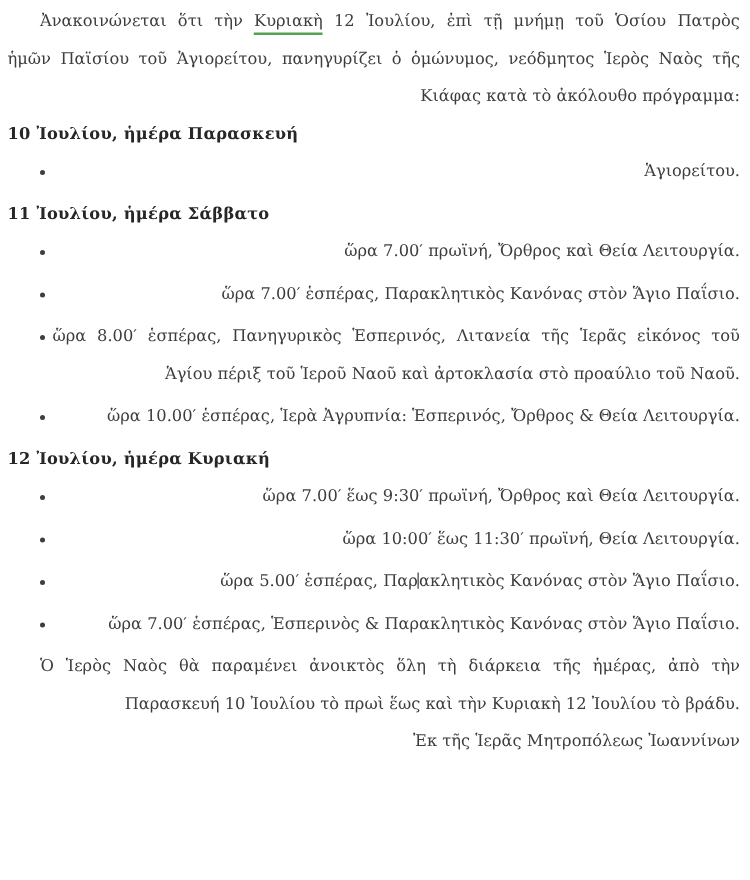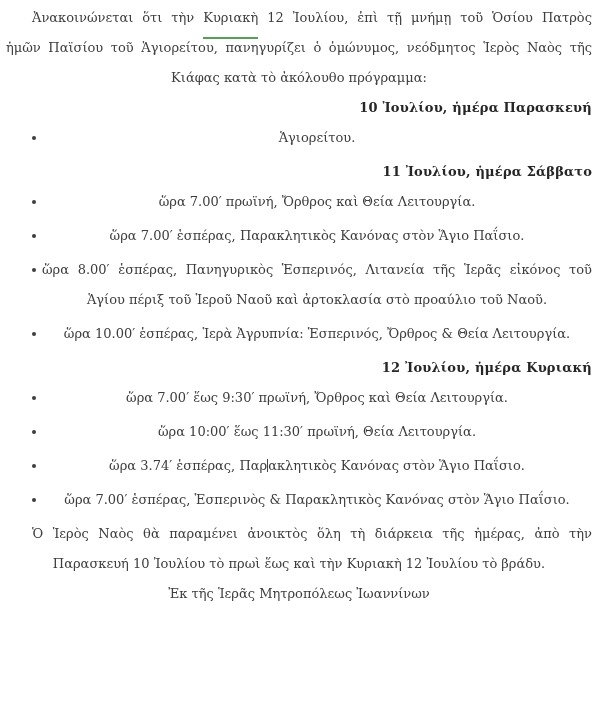--- a/index.html
+++ b/index.html
@@ -16,55 +16,55 @@
     font-family: "DejaVu Serif", "Liberation Serif", serif;
     font-size: 13px;
     color: #3d3d3d;
     overflow: hidden;
   }
   .para {
     margin: 0 8px 0 6px;
   }
   .ln {
     line-height: 30px;
-    text-align: center;
+    text-align: right;
     white-space: normal;
   }
   .j {
     text-align: justify;
     text-align-last: justify;
   }
   .indent1 {
     text-indent: 26px;
   }
   .heading {
     line-height: 30px;
     margin: 0 8px 0 6px;
-    text-align: right;
+    text-align: left;
     font-weight: bold;
     color: #262626;
     letter-spacing: 0.2px;
   }
   .li {
     position: relative;
     margin: 0 8px 4px 6px;
     padding-left: 36px;
   }
   .dot {
     position: absolute;
     left: 26px;
     top: 13px;
     width: 4px;
     height: 4px;
     border-radius: 50%;
     background: #3d3d3d;
   }
   .gunder {
     border-bottom: 2px solid #54a054;
-    padding-bottom: 12px;
+    padding-bottom: 1px;
   }
   .caret {
     display: inline-block;
     width: 1px;
     height: 13px;
     background: #444444;
     vertical-align: -2px;
   }
   .center {
   }
@@ -118,21 +118,21 @@
     <div class="ln">ὥρα 7.00′ ἕως 9:30′ πρωϊνή, Ὄρθρος καὶ Θεία Λειτουργία.</div>
   </div>
 
   <div class="li">
     <span class="dot"></span>
     <div class="ln">ὥρα 10:00′ ἕως 11:30′ πρωϊνή, Θεία Λειτουργία.</div>
   </div>
 
   <div class="li">
     <span class="dot"></span>
-    <div class="ln"><span>ὥρα 3.74′ ἑσπέρας, Παρ</span><span class="caret"></span><span>ακλητικὸς Κανόνας στὸν Ἅγιο Παΐσιο.</span></div>
+    <div class="ln"><span>ὥρα 5.00′ ἑσπέρας, Παρ</span><span class="caret"></span><span>ακλητικὸς Κανόνας στὸν Ἅγιο Παΐσιο.</span></div>
   </div>
 
   <div class="li">
     <span class="dot"></span>
     <div class="ln">ὥρα 7.00′ ἑσπέρας, Ἑσπερινὸς &amp; Παρακλητικὸς Κανόνας στὸν Ἅγιο Παΐσιο.</div>
   </div>
 
   <div class="para">
     <div class="ln j indent1">Ὁ Ἱερὸς Ναὸς θὰ παραμένει ἀνοικτὸς ὅλη τὴ διάρκεια τῆς ἡμέρας, ἀπὸ τὴν</div>
     <div class="ln">Παρασκευή 10 Ἰουλίου τὸ πρωὶ ἕως καὶ τὴν Κυριακὴ 12 Ἰουλίου τὸ βράδυ.</div>

